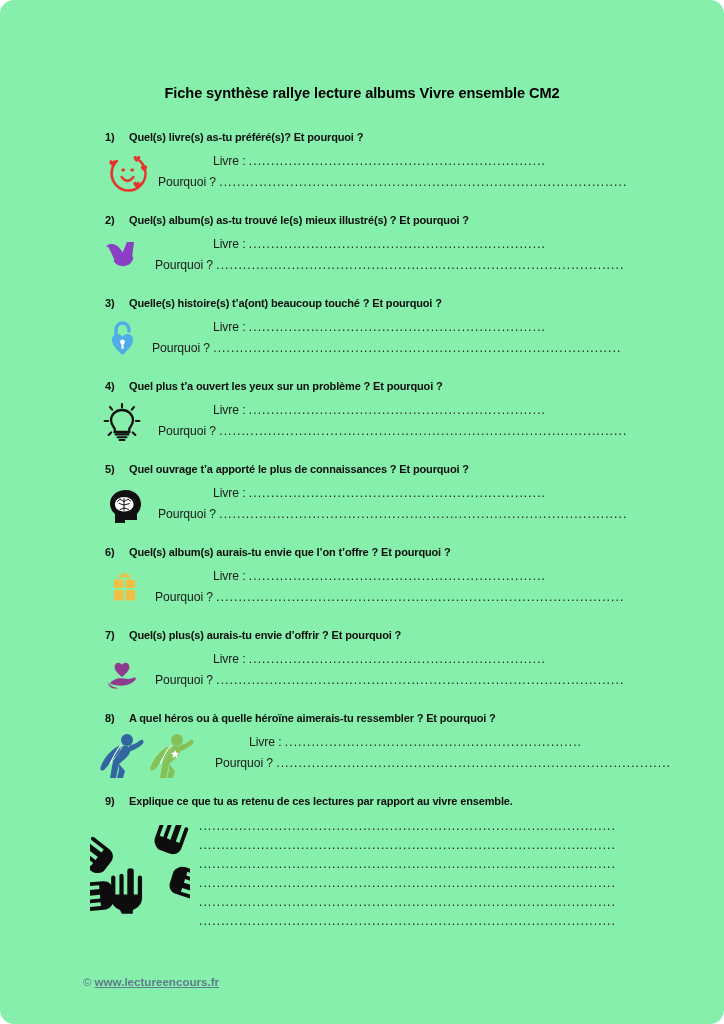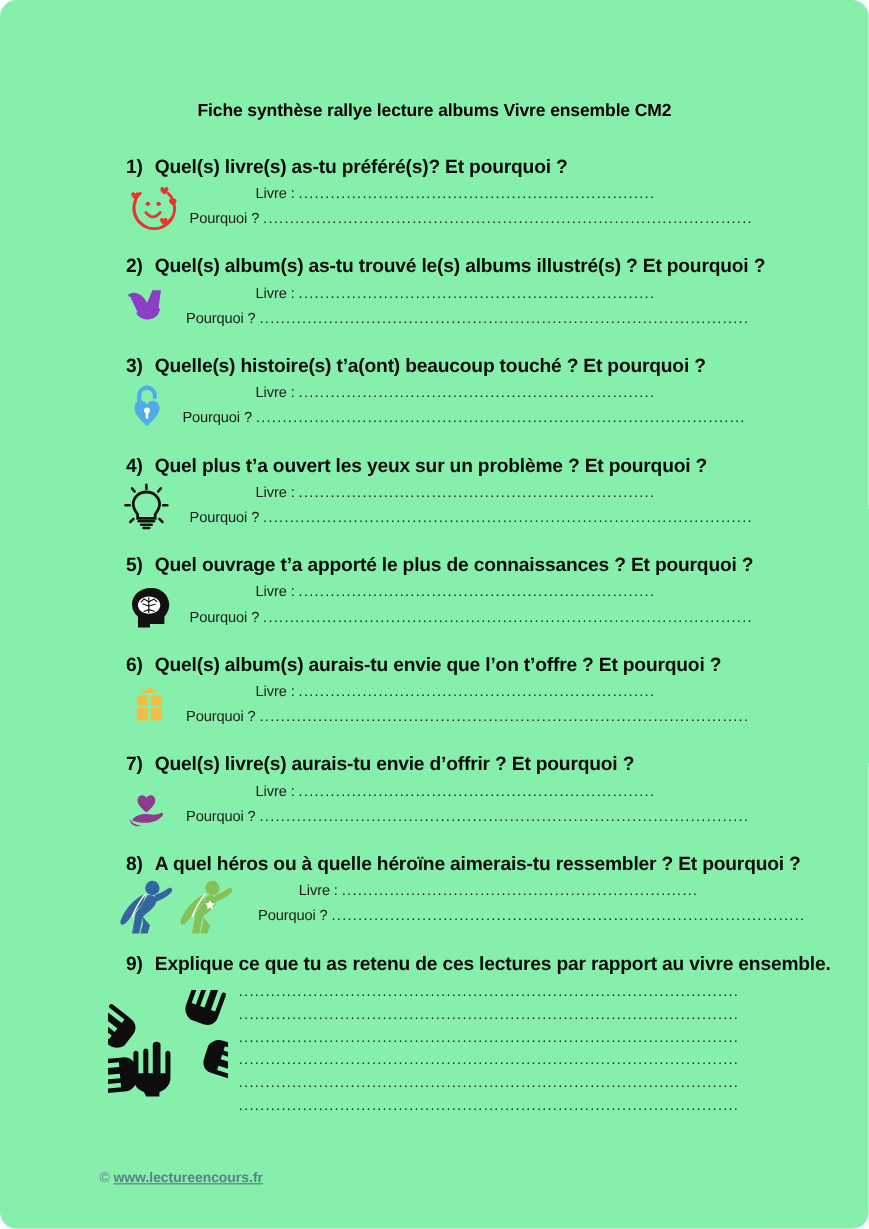--- a/index.html
+++ b/index.html
@@ -32,21 +32,21 @@
 
   .qblock {
     position: absolute;
     left: 0;
     width: 724px;
   }
   .q-head {
     position: absolute;
     left: 105px;
     top: 0;
-    font-size: 16px;
+    font-size: 11px;
     font-weight: bold;
     color: #0d0d0d;
     white-space: nowrap;
     letter-spacing: -0.15px;
   }
   .q-num {
     display: inline-block;
     width: 24px;
   }
   .q-icon {
@@ -129,21 +129,21 @@
       <span class="dots">...................................................................</span>
     </div>
     <div class="fill-line" style="left:158px; top:44px;">
       <span class="fill-label">Pourquoi ?</span>
       <span class="dots">............................................................................................</span>
     </div>
   </div>
 
   <div class="qblock" style="top:214px;">
     <div class="q-head">
-      <span class="q-num">2)</span><span>Quel(s) album(s) as-tu trouvé le(s) albums illustré(s) ? Et pourquoi ?</span>
+      <span class="q-num">2)</span><span>Quel(s) album(s) as-tu trouvé le(s) mieux illustré(s) ? Et pourquoi ?</span>
     </div>
     <div class="q-icon">
       <svg viewBox="0 0 58 46" width="58" height="46">
         <g transform="translate(6,6)">
           <path d="M2,6 C8,4 13,8 16,14 L21,2 L28,2 L26,18 C24,26 14,27 9,21" fill="#8B3FC4"></path>
           <path d="M2,6 C9,3 14,9 17,16" fill="none" stroke="#8B3FC4" stroke-width="2.4" stroke-linecap="round"></path>
           <path d="M21,2 L28,2 L24,20 L17,16 Z" fill="#8B3FC4"></path>
           <path d="M9,21 C14,27 24,26 26,18" fill="none" stroke="#8B3FC4" stroke-width="2.6" stroke-linecap="round"></path>
         </g>
       </svg>
@@ -269,21 +269,21 @@
       <span class="dots">...................................................................</span>
     </div>
     <div class="fill-line" style="left:155px; top:44px;">
       <span class="fill-label">Pourquoi ?</span>
       <span class="dots">............................................................................................</span>
     </div>
   </div>
 
   <div class="qblock" style="top:629px;">
     <div class="q-head">
-      <span class="q-num">7)</span><span>Quel(s) livre(s) aurais-tu envie d’offrir ? Et pourquoi ?</span>
+      <span class="q-num">7)</span><span>Quel(s) plus(s) aurais-tu envie d’offrir ? Et pourquoi ?</span>
     </div>
     <div class="q-icon">
       <svg viewBox="0 0 58 46" width="58" height="46">
         <g transform="translate(8,8)" fill="#8E3A8E">
           <path d="M14,20 C10,16.6 6.6,13.4 6.6,10 C6.6,7.3 8.6,5.8 10.4,5.8 C11.9,5.8 13.3,6.8 14,8 C14.7,6.8 16.1,5.8 17.6,5.8 C19.4,5.8 21.4,7.3 21.4,10 C21.4,13.4 18,16.6 14,20 Z"></path>
           <path d="M2,26.5 C4.5,22.5 10,20.5 16,21.5 C20,22.2 23.5,22 26,20.6 C27.4,19.8 28.6,21.4 27.4,22.8 C24,26.8 18,29.2 11,28.6 C7,28.3 4,27.6 2,26.5 Z"></path>
           <path d="M0,25 C1.5,28.4 5.2,30.6 10,31 C8,32 4.6,31.6 2.4,30 C1,29 0.2,27.2 0,25 Z"></path>
         </g>
       </svg>
     </div>

